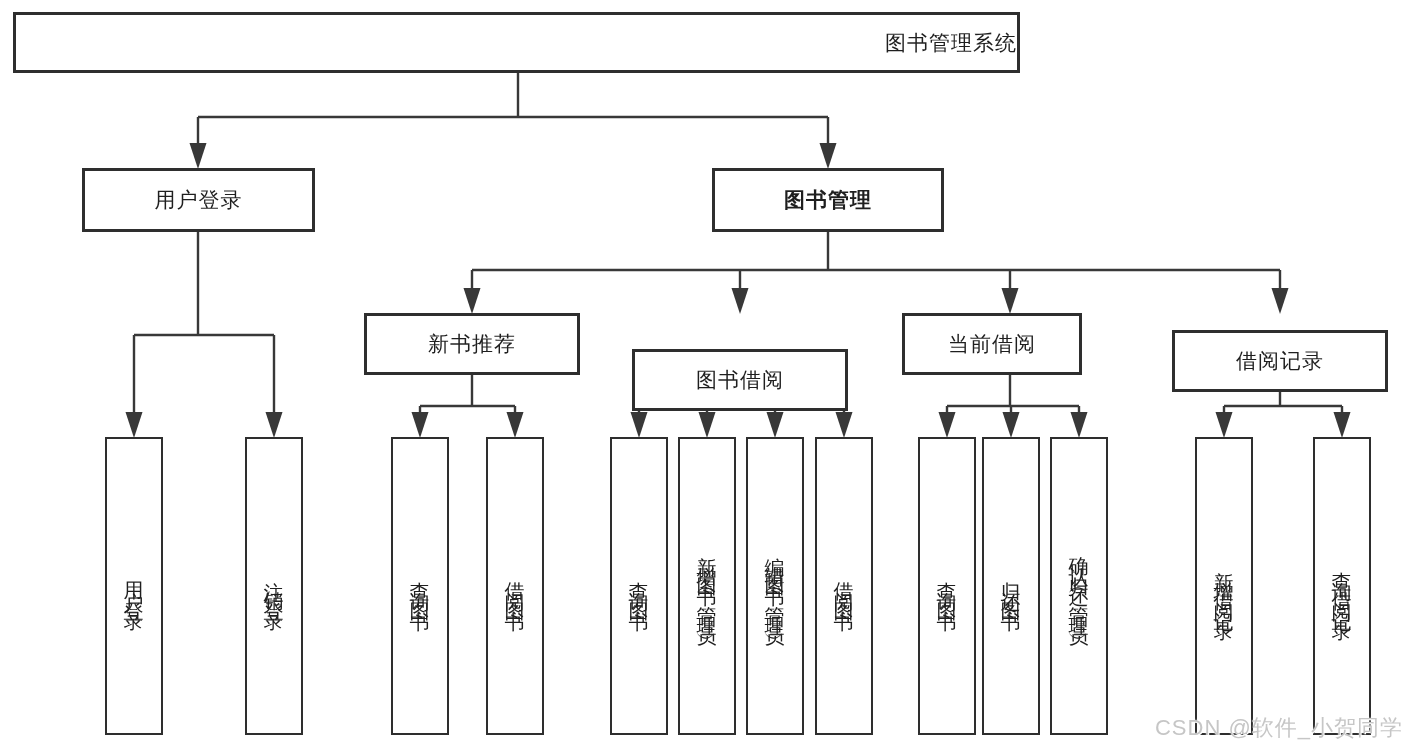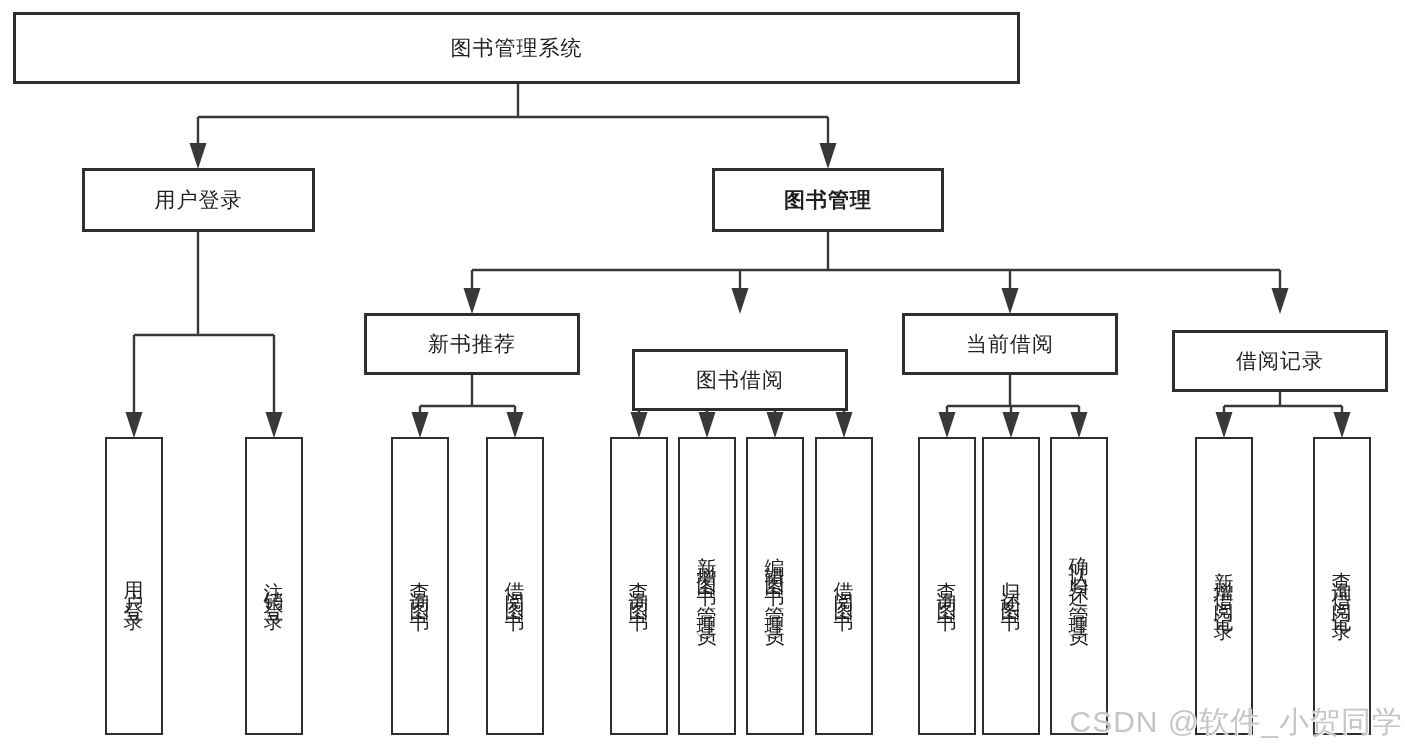--- a/index.html
+++ b/index.html
@@ -45,21 +45,21 @@
     font-size: 20px;
     letter-spacing: 10px;
     line-height: 1;
     white-space: nowrap;
   }
   .watermark {
     position: absolute;
     right: 2px;
     bottom: 4px;
     z-index: 2;
-    font-size: 30px;
+    font-size: 22px;
     color: #c6c6c6;
     text-shadow: 0 0 2px #ffffff, 1px 1px 0 #ffffff;
     letter-spacing: 1px;
     white-space: nowrap;
   }
   svg path {
     stroke: #383838;
     stroke-width: 2.4;
     fill: none;
   }
@@ -116,38 +116,38 @@
       <polygon points="1070.5,412 1087.5,412 1079,438"></polygon>
     </g>
 
     <g>
       <path d="M1280 375 V406 M1224 406 H1342 M1224 406 V413 M1342 406 V413"></path>
       <polygon points="1215.5,412 1232.5,412 1224,438"></polygon>
       <polygon points="1333.5,412 1350.5,412 1342,438"></polygon>
     </g>
   </svg>
 
-  <div class="node h root" style="left:13px; top:12px; width:1007px; height:72px;">
+  <div class="node h root" style="left:13px; top:12px; width:1007px; height:61px;justify-content:flex-end;">
     <span>图书管理系统</span>
   </div>
 
   <div class="node h" style="left:82px; top:168px; width:233px; height:64px;">
     <span>用户登录</span>
   </div>
   <div class="node h" style="left:712px; top:168px; width:232px; height:64px;font-weight:bold;">
     <span>图书管理</span>
   </div>
 
   <div class="node h" style="left:364px; top:313px; width:216px; height:62px;">
     <span>新书推荐</span>
   </div>
   <div class="node h" style="left:632px; top:313px; width:216px; height:62px;margin-top:36px;">
     <span>图书借阅</span>
   </div>
-  <div class="node h" style="left:902px; top:313px; width:216px; height:62px;">
+  <div class="node h" style="left:902px; top:313px; width:180px; height:62px;">
     <span>当前借阅</span>
   </div>
   <div class="node h" style="left:1172px; top:330px; width:216px; height:62px;">
     <span>借阅记录</span>
   </div>
 
   <div class="node leaf" style="left:105px; top:437px; width:58px; height:298px;">
     <span>用户登录</span>
   </div>
   <div class="node leaf" style="left:245px; top:437px; width:58px; height:298px;">

